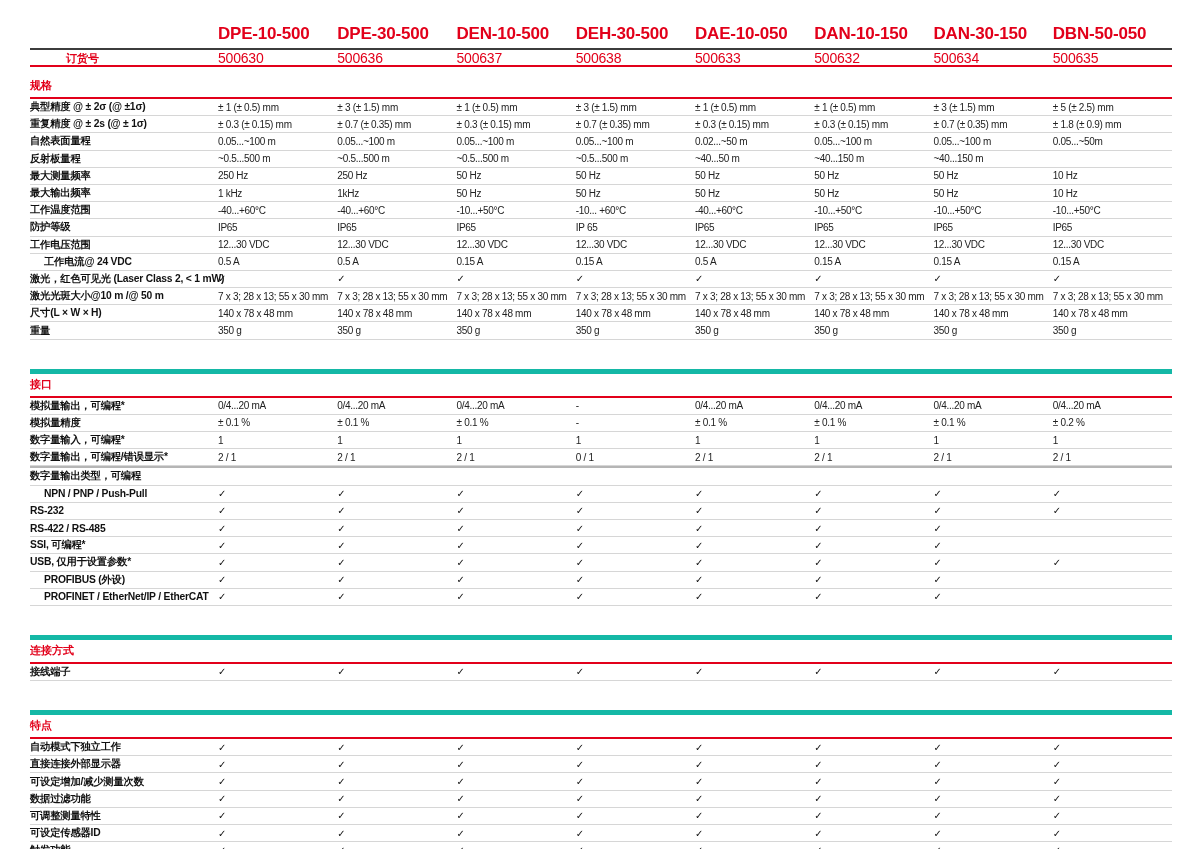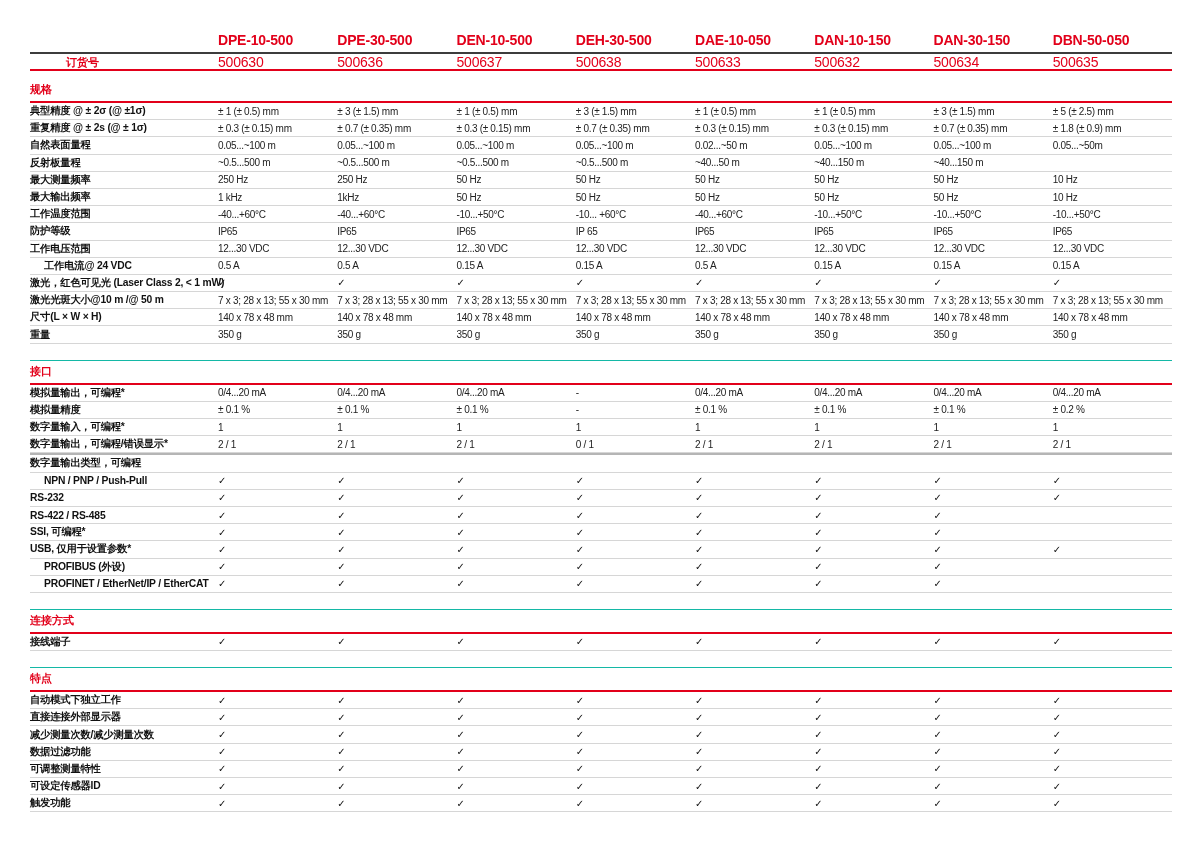--- a/index.html
+++ b/index.html
@@ -2,27 +2,27 @@
 <html><head>
 <meta charset="utf-8">
 <style>
   html,body{margin:0;padding:0;background:#fff;}
   .page{position:relative;width:1201px;height:849px;background:#fff;overflow:hidden;
         font-family:"Liberation Sans",sans-serif;color:#1a1a1a;}
   .tbl{position:absolute;left:30px;top:24px;width:1142px;}
   .grid-row{display:grid;grid-template-columns:188px repeat(8,1fr);align-items:center;}
   
   .hdr{padding-bottom:4px;border-bottom:2px solid #3c3c3c;}
-  .ph{font-size:14px;font-weight:bold;color:#e2001a;letter-spacing:-0.2px;white-space:nowrap;margin-top:8px;}
+  .ph{font-size:17px;font-weight:bold;color:#e2001a;letter-spacing:-0.2px;white-space:nowrap;}
   
   .order{height:15px;border-bottom:2px solid #e2001a;}
   .olbl{font-size:11px;font-weight:bold;color:#e2001a;margin-left:36px;}
   .onum{font-size:14px;color:#e2001a;letter-spacing:-0.2px;}
   
-  .section{margin-top:16px;border-top:1px solid #14b8a6;}
+  .section{margin-top:29px;border-top:5px solid #14b8a6;}
   .section.first{margin-top:8px;border-top:none;}
   .sec-h{font-size:11px;font-weight:bold;color:#e2001a;padding:3px 0 4px 0;
          border-bottom:2px solid #e2001a;}
   
   .row{height:16.2px;border-bottom:1px solid #d6d6d6;}
   .row.group{border-top:2px solid #b5b5b5;}
   .lbl{font-size:10.3px;font-weight:bold;color:#111;white-space:nowrap;letter-spacing:-0.2px;}
   .indent .lbl{padding-left:14px;}
   .cell{font-size:10px;color:#222;white-space:nowrap;letter-spacing:-0.3px;}
   .cell.check{font-size:10px;color:#111;letter-spacing:0;}
@@ -378,21 +378,21 @@
           <div class="cell check">✓</div>
           <div class="cell check">✓</div>
           <div class="cell check">✓</div>
           <div class="cell check">✓</div>
           <div class="cell check">✓</div>
           <div class="cell check">✓</div>
           <div class="cell check">✓</div>
           <div class="cell check">✓</div>
         </div>
         <div class="grid-row row">
-          <div class="lbl">减少测量次数/减少测量次数</div>
+          <div class="lbl">可设定增加/减少测量次数</div>
           <div class="cell check">✓</div>
           <div class="cell check">✓</div>
           <div class="cell check">✓</div>
           <div class="cell check">✓</div>
           <div class="cell check">✓</div>
           <div class="cell check">✓</div>
           <div class="cell check">✓</div>
           <div class="cell check">✓</div>
         </div>
         <div class="grid-row row">

